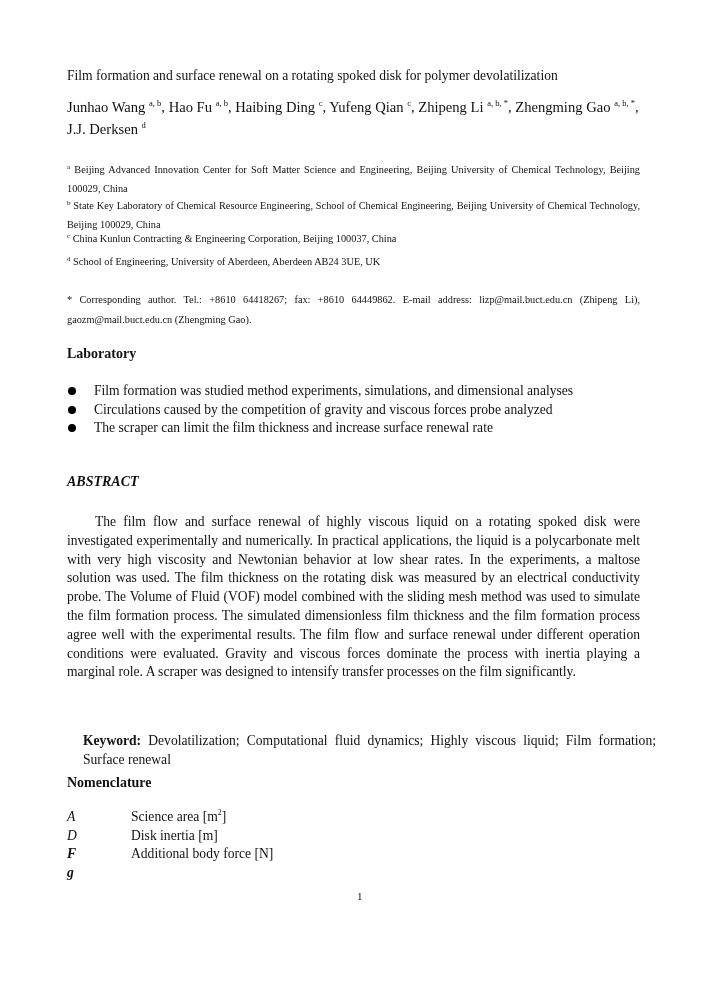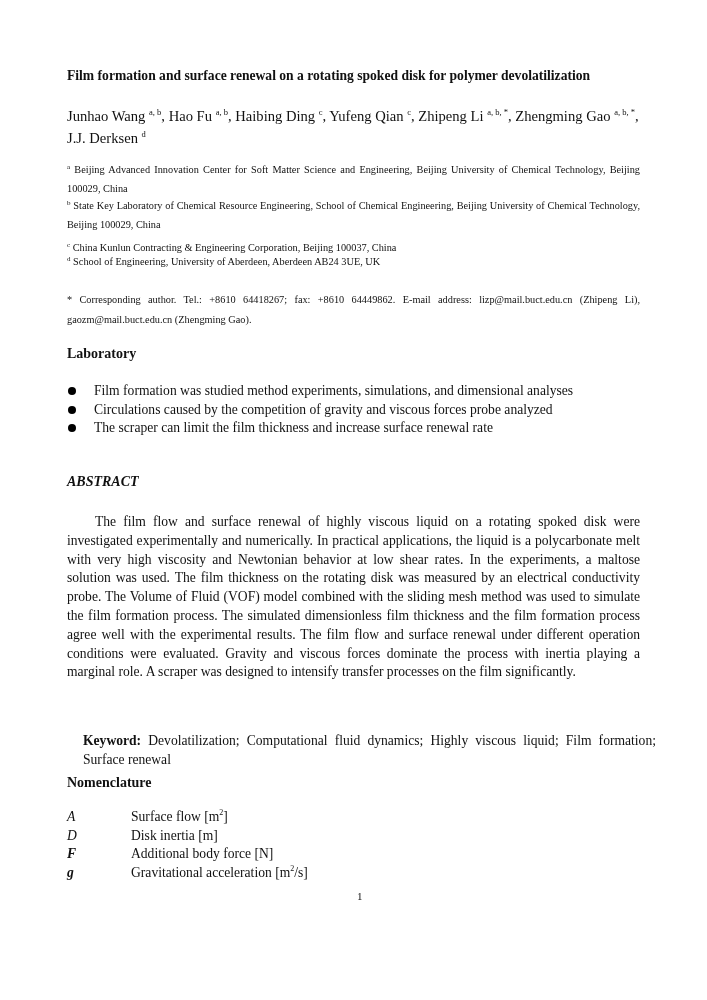--- a/index.html
+++ b/index.html
@@ -1,26 +1,26 @@
 <!DOCTYPE html>
 <html><head>
   <meta charset="utf-8">
   <style>
     html, body { margin: 0; padding: 0; background: #ffffff; }
     body { width: 707px; height: 1000px; position: relative; overflow: hidden;
            font-family: "Liberation Serif", "DejaVu Serif", serif; color: #111; }
     .page { position: absolute; left: 67px; top: 0; width: 573px; }
-    .title { position: absolute; top: 68px; left: 0; width: 600px; font-weight: bold; font-size: 13.6px; white-space: nowrap; }
-    .authors { position: absolute; top: 105px; left: 0; width: 573px; font-size: 14.6px; line-height: 22px; }
+    .title { position: absolute; top: 68px; left: 0; width: 600px; font-weight: normal; font-size: 13.6px; white-space: nowrap; }
+    .authors { position: absolute; top: 96px; left: 0; width: 573px; font-size: 14.6px; line-height: 22px; }
     .authors sup { font-size: 8.5px; vertical-align: super; line-height: 0; }
     .affil { position: absolute; left: 0; width: 573px; font-size: 10.3px; line-height: 19px; text-align: justify; }
     .affil sup { font-size: 7px; line-height: 0; }
     .affil-a { top: 160px; }
     .affil-b { top: 196px; }
-    .affil-c { top: 238px; }
+    .affil-c { top: 229px; }
     .affil-d { top: 252px; }
     .corr { position: absolute; top: 290px; left: 0; width: 573px; font-size: 10.3px; line-height: 20px; text-align: justify; }
     .h2 { position: absolute; left: 0; font-weight: bold; font-size: 14px; }
     .h-highlights { top: 346px; }
     .highlights { position: absolute; top: 382px; left: 0; width: 573px; margin: 0; padding: 0; list-style: none; font-size: 13.6px; line-height: 18.6px; }
     .highlights li { position: relative; padding-left: 27px; white-space: nowrap; }
     .highlights li .bullet { position: absolute; left: 1px; top: 5px; width: 8px; height: 8px; border-radius: 50%; background: #000; }
     .h-abstract { top: 474px; font-style: italic; }
     .abstract { position: absolute; top: 513px; left: 0; width: 573px; font-size: 13.6px; line-height: 18.8px; text-align: justify; text-indent: 28px; margin: 0; }
     .keyword { position: absolute; top: 715px; left: 0; width: 573px; font-size: 13.6px; line-height: 19px; text-align: justify; margin: 16px; }
@@ -59,30 +59,29 @@
 
   <div class="h2 h-abstract">ABSTRACT</div>
   <p class="abstract">The film flow and surface renewal of highly viscous liquid on a rotating spoked disk were investigated experimentally and numerically. In practical applications, the liquid is a polycarbonate melt with very high viscosity and Newtonian behavior at low shear rates. In the experiments, a maltose solution was used. The film thickness on the rotating disk was measured by an electrical conductivity probe. The Volume of Fluid (VOF) model combined with the sliding mesh method was used to simulate the film formation process. The simulated dimensionless film thickness and the film formation process agree well with the experimental results. The film flow and surface renewal under different operation conditions were evaluated. Gravity and viscous forces dominate the process with inertia playing a marginal role. A scraper was designed to intensify transfer processes on the film significantly.</p>
 
   <p class="keyword"><b>Keyword:</b><span> Devolatilization; Computational fluid dynamics; Highly viscous liquid; Film formation; Surface renewal</span></p>
 
   <div class="h2 h-nomen">Nomenclature</div>
   <div class="nomen">
     <div class="row">
         <span class="sym">A</span>
-        <span><span>Surface flow [m</span><sup>2</sup><span>]</span></span>
+        <span><span>Science area [m</span><sup>2</sup><span>]</span></span>
       </div>
     <div class="row">
         <span class="sym">D</span>
         <span><span>Disk inertia [m]</span></span>
       </div>
     <div class="row">
         <span class="sym bold">F</span>
         <span><span>Additional body force [N]</span></span>
       </div>
     <div class="row">
         <span class="sym bold">g</span>
-        <span><span>Gravitational acceleration [m</span><sup>2</sup><span>/s]</span></span>
       </div>
   </div>
 
   <div class="pagenum">1</div>
 </div>
 
 </body></html>

